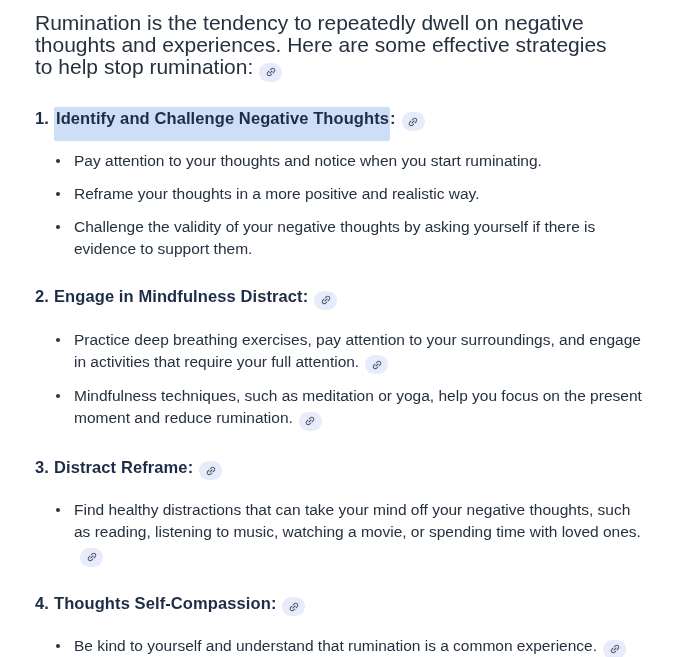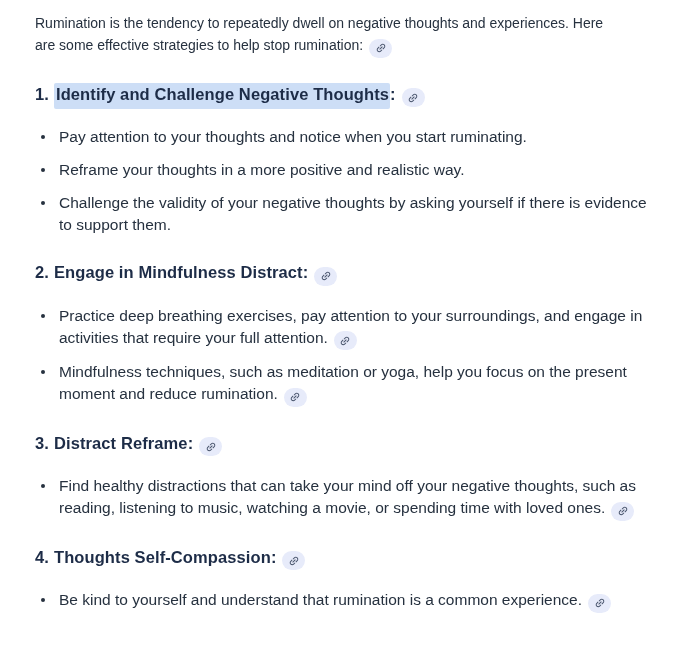--- a/index.html
+++ b/index.html
@@ -18,39 +18,39 @@
     font-family:"Liberation Sans",sans-serif;
     color:var(--body-text);
     overflow:hidden;
   }
   .page{
     padding:12px 33px 16px 35px;
   }
   .intro{
     margin:0;
     max-width:585px;
-    font-size:14px;
+    font-size:21px;
     line-height:22px;
   }
   .section-heading{
     margin:27px 0 19px 0;
     font-size:16.5px;
     font-weight:700;
     color:var(--heading-text);
     letter-spacing:.1px;
   }
   .section-number{margin-right:5px;}
   .title-highlight{
     background:var(--highlight);
     border-radius:2px;
-    padding:2px 1px 6px 2px;
+    padding:2px 1px 14px 2px;
   }
   ul.bullets{
     list-style:none;
-    margin:0;
+    margin:15px;
     padding:0;
   }
   ul.bullets li{
     position:relative;
     padding-left:24px;
     margin:0 0 11px 0;
     font-size:15.5px;
     line-height:22px;
     max-width:627px;
   }

